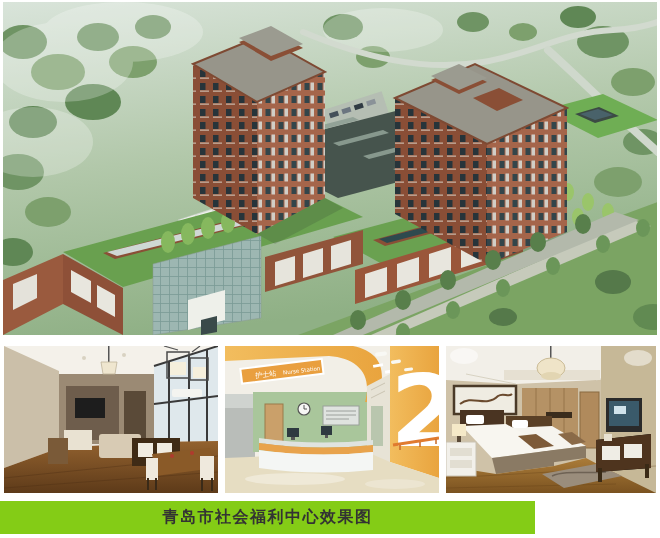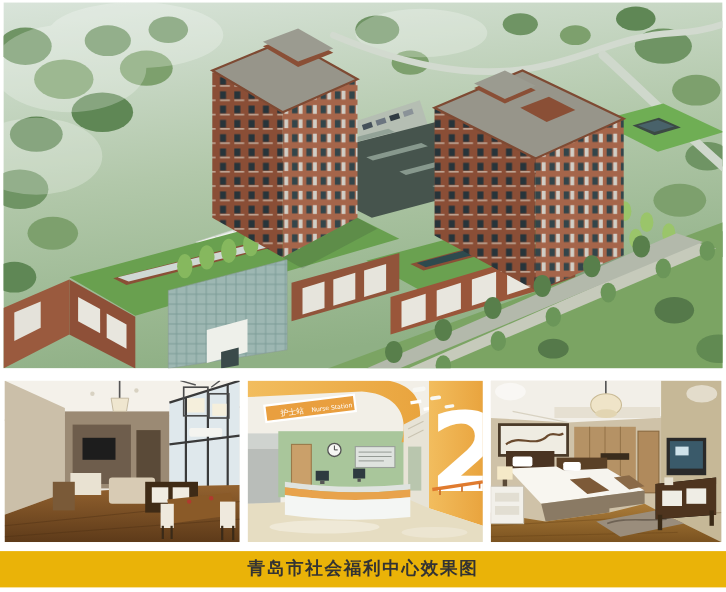--- a/index.html
+++ b/index.html
@@ -5,21 +5,21 @@
   html,body{margin:0;padding:0;background:#ffffff;}
   .page{position:relative;width:660px;height:538px;background:#ffffff;overflow:hidden;
         font-family:"DejaVu Sans",sans-serif;}
   figure{margin:0;padding:0;}
   svg{display:block;}
   .main-photo{position:absolute;left:3px;top:2px;width:654px;height:333px;overflow:hidden;}
   .thumb-row{position:absolute;left:4px;top:346px;width:652px;height:147px;display:flex;gap:7px;}
   .thumb{height:147px;overflow:hidden;}
   .thumb.t1,.thumb.t2{width:214px;}
   .thumb.t3{width:210px;}
-  .caption-bar{position:absolute;left:0;top:501px;width:660px;height:33px;background:#eab308;
+  .caption-bar{position:absolute;left:0;top:501px;width:535px;height:33px;background:#84cc16;
                display:flex;align-items:center;justify-content:center;}
   .caption-text{color:#333333;font-size:16px;font-weight:bold;letter-spacing:1.5px;}
 </style>
 </head>
 <body>
 
 <div class="page">
 
   <figure class="main-photo">
     <svg width="654" height="333" viewBox="0 0 654 333" preserveAspectRatio="none">

